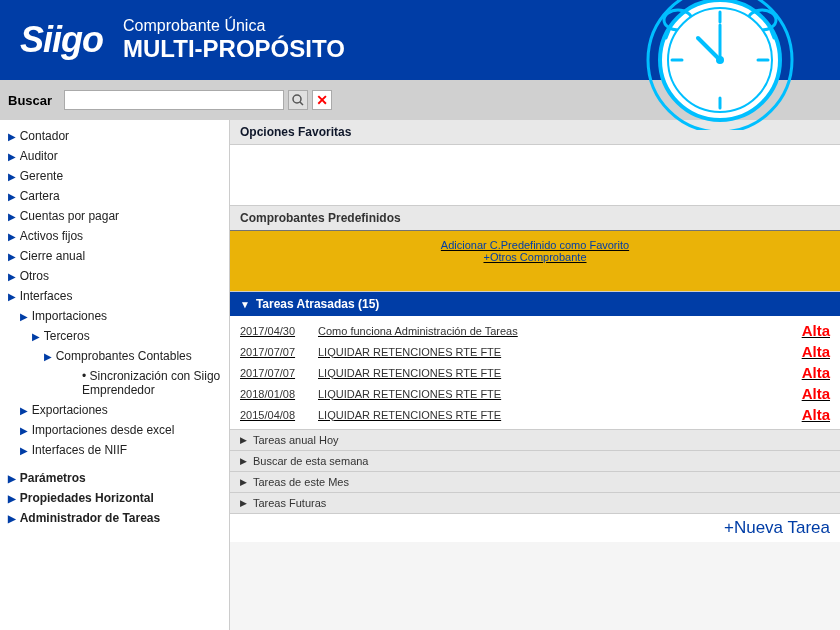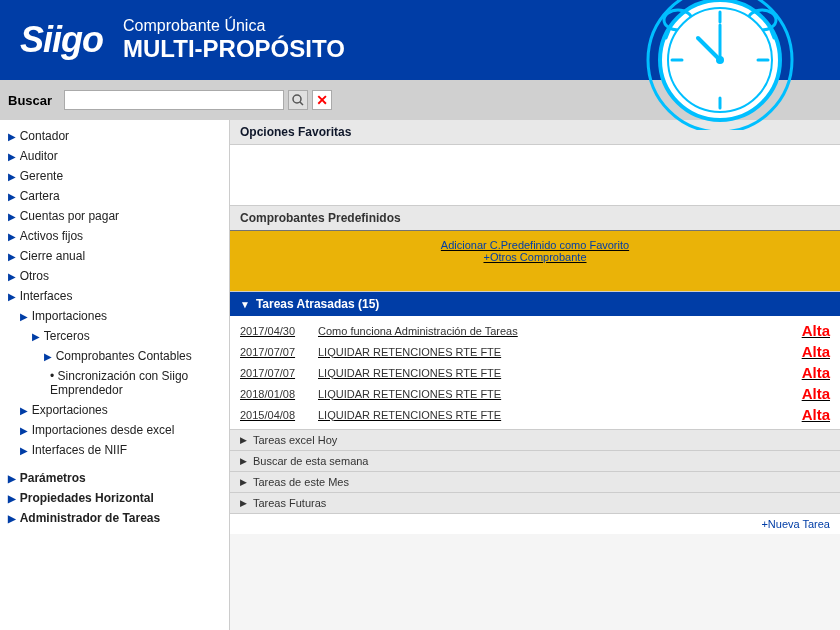--- a/index.html
+++ b/index.html
@@ -24,21 +24,21 @@
     
     .main { display: flex; height: calc(630px - 80px - 28px); }
 
     
     .sidebar { width: 230px; background: white; border-right: 1px solid #ccc; overflow-y: auto; padding: 6px 0; flex-shrink: 0; }
     .sidebar-item { padding: 3px 8px; font-size: 12px; cursor: pointer; color: #222; display: flex; align-items: center; gap: 4px; }
     .sidebar-item .arrow { color: #003DA6; font-size: 10px; }
     .sidebar-item.sub { padding-left: 20px; }
     .sidebar-item.sub2 { padding-left: 32px; }
     .sidebar-item.sub3 { padding-left: 44px; }
-    .sidebar-item.sub3-dot { padding-left: 50px; }
+    .sidebar-item.sub3-dot { padding-left: 50px; margin-left: 32px; }
     .sidebar-item.bold { font-weight: bold; }
     .sidebar-divider { height: 8px; }
 
     
     .content { flex: 1; background: #f5f5f5; overflow-y: auto; }
 
     
     .section { margin: 0; border-bottom: 1px solid #ccc; }
     .section-header { background: #e8e8e8; padding: 5px 10px; font-size: 12px; font-weight: bold; color: #0f172a; border-bottom: 1px solid #ccc; }
     .section-body { background: white; min-height: 60px; padding: 8px; }
@@ -57,21 +57,21 @@
     .tarea-row { display: flex; padding: 2px 10px; font-size: 11px; gap: 8px; align-items: center; }
     .tarea-date { color: #333; min-width: 70px; }
     .tarea-desc { flex: 1; color: #333; }
     .tarea-priority { font-size: 15px; font-weight: bold; }
     .tarea-priority.alta { color: red; }
 
     
     .tareas-sub { background: #e8e8e8; border-bottom: 1px solid #ccc; padding: 4px 10px; font-size: 11px; color: #333; display: flex; align-items: center; gap: 6px; cursor: pointer; }
     .tareas-sub .tri { color: #333; font-size: 9px; }
 
-    .nueva-tarea { text-align: right; padding: 4px 10px; color: #003DA6; font-size: 11px; cursor: pointer; background: white; }
+    .nueva-tarea { text-align: right; padding: 4px 10px; color: #003DA6; font-size: 17px; cursor: pointer; background: white; }
   </style>
 </head>
 <body>
 
 <div class="header">
   <div class="logo-text">Si<span style="font-style:italic">i</span>go</div>
   <div class="header-subtitle">
     <div class="line1">Comprobante Única</div>
     <div class="line2">MULTI-PROPÓSITO</div>
   </div>
@@ -187,21 +187,21 @@
         <div class="tarea-row">
           <span class="tarea-date">2015/04/08</span>
           <span class="tarea-desc">LIQUIDAR RETENCIONES RTE FTE</span>
           <span class="tarea-priority alta">Alta</span>
         </div>
       </div>
     </div>
 
     <div class="tareas-sub">
       <span class="tri">▶</span>
-      <span>Tareas excel Hoy</span>
+      <span>Tareas anual Hoy</span>
     </div>
     <div class="tareas-sub">
       <span class="tri">▶</span>
       <span>Buscar de esta semana</span>
     </div>
     <div class="tareas-sub">
       <span class="tri">▶</span>
       <span>Tareas de este Mes</span>
     </div>
     <div class="tareas-sub">

